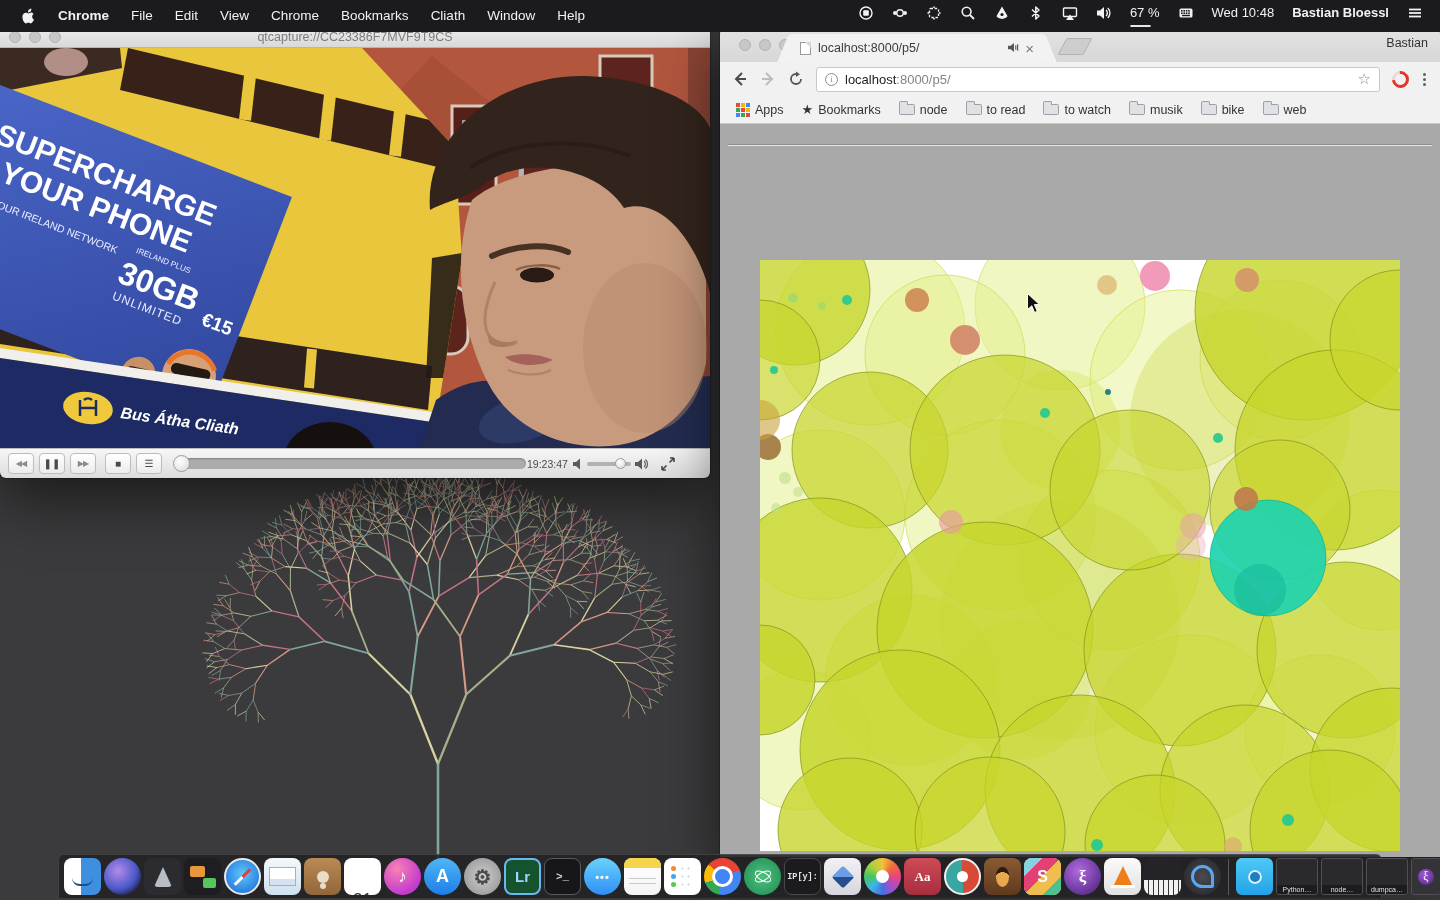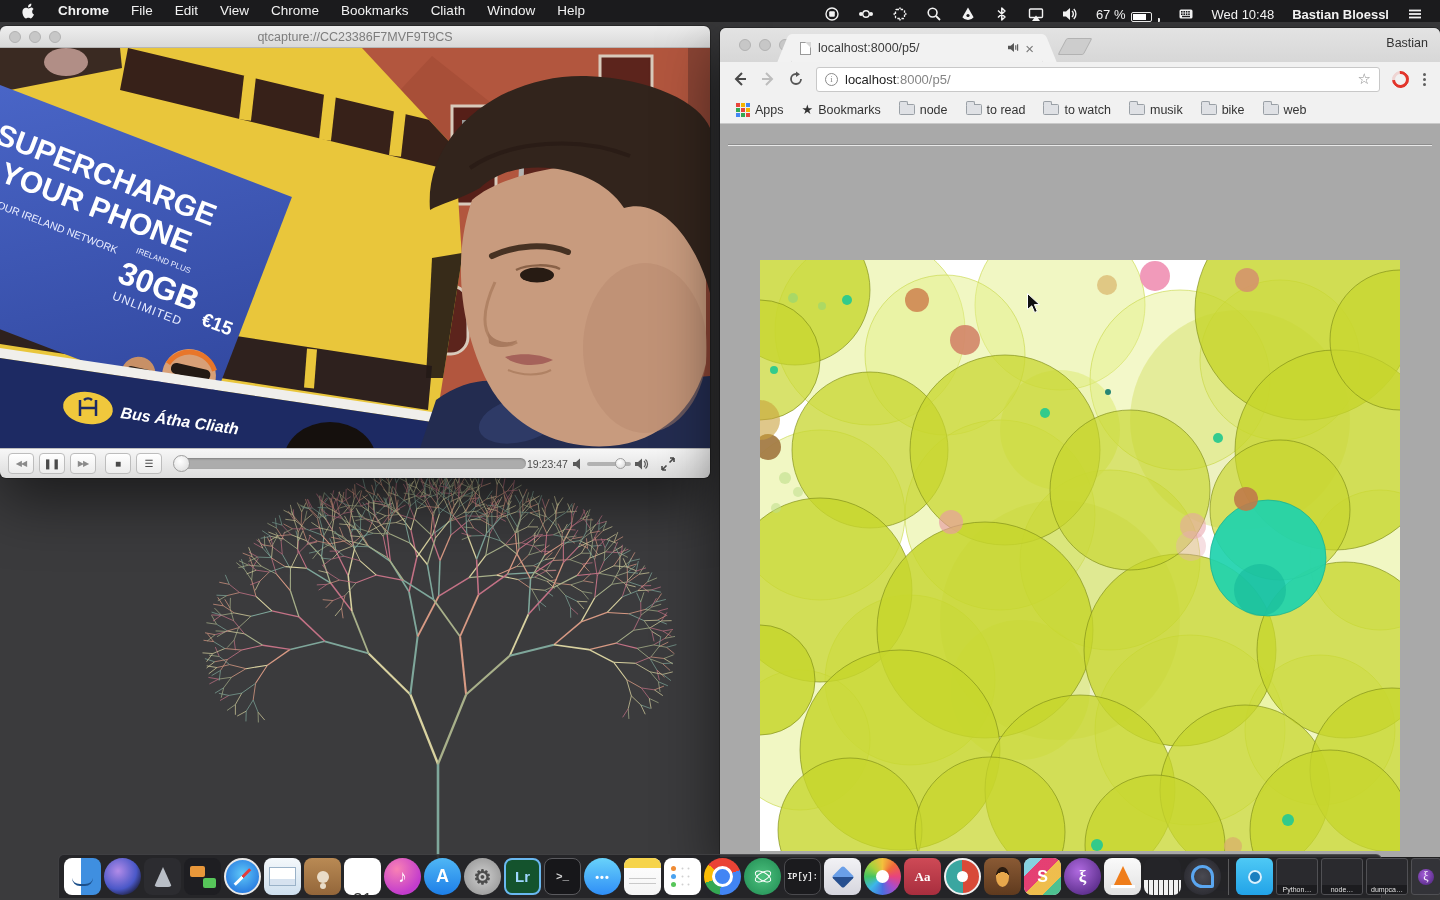--- a/index.html
+++ b/index.html
@@ -1,27 +1,27 @@
 <!DOCTYPE html>
 <html><head>
 <meta charset="utf-8">
 <style>
   html,body{margin:0;padding:0;width:1440px;height:900px;overflow:hidden;background:#3b3b3d;
     font-family:"Liberation Sans",sans-serif;-webkit-font-smoothing:antialiased;}
   *{box-sizing:border-box;}
 
   
-  #menubar{position:absolute;left:0;top:0;width:1440px;height:22px;background:#1b1b1d;color:#f2f2f2;
+  #menubar{position:absolute;left:0;top:0;width:1440px;height:32px;background:#1b1b1d;color:#f2f2f2;
     display:flex;align-items:center;justify-content:space-between;z-index:40;font-size:13.5px;}
   #menu-left{display:flex;align-items:center;height:22px;padding-left:10px;}
   #menu-left .mi{padding:0 11px;line-height:22px;white-space:nowrap;}
   #menu-left .mi.bold{font-weight:700;}
   #menu-left .apple{padding:0 12px;display:flex;align-items:center;}
   #menu-right{display:flex;align-items:center;height:22px;padding-right:8px;gap:0;}
-  #menu-right .st{display:flex;align-items:flex-end;padding:0 9px;height:22px;}
+  #menu-right .st{display:flex;align-items:flex-start;padding:0 9px;height:22px;flex-direction:column;}
   #menu-right .txt{font-size:13px;white-space:nowrap;}
   #menu-right .user{font-weight:700;}
   .batt{display:flex;align-items:center;gap:5px;}
   .batt .shell{width:21px;height:10px;border:1px solid #e8e8e8;border-radius:2px;position:relative;}
   .batt .shell i{position:absolute;left:1px;top:1px;bottom:1px;width:13px;background:#fff;display:block;}
   .batt .nub{width:2px;height:4px;background:#e8e8e8;border-radius:0 1px 1px 0;margin-left:1px;}
 
   
   #treewrap{position:absolute;left:0;top:428px;width:718px;height:430px;z-index:1;overflow:hidden;}
 

